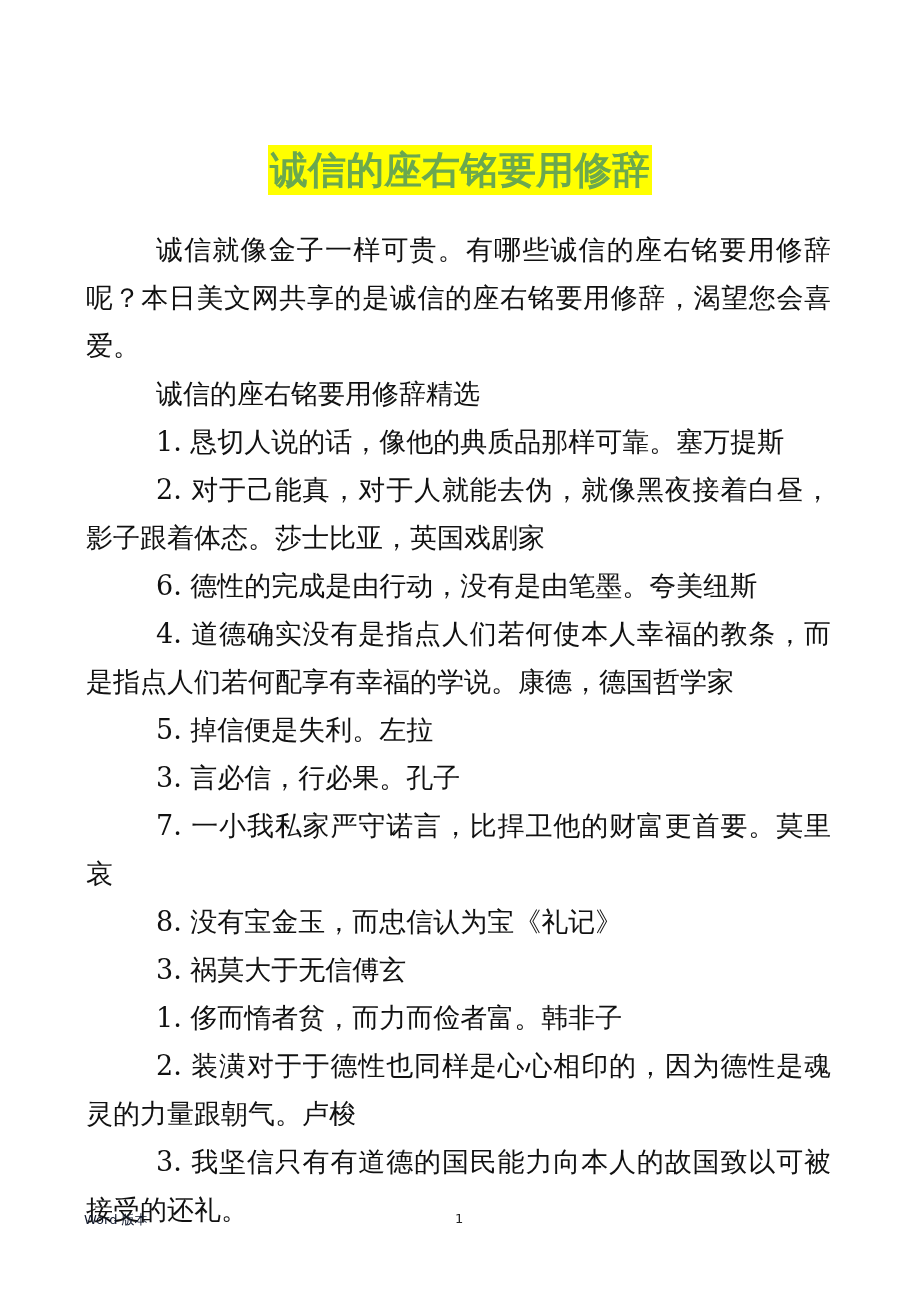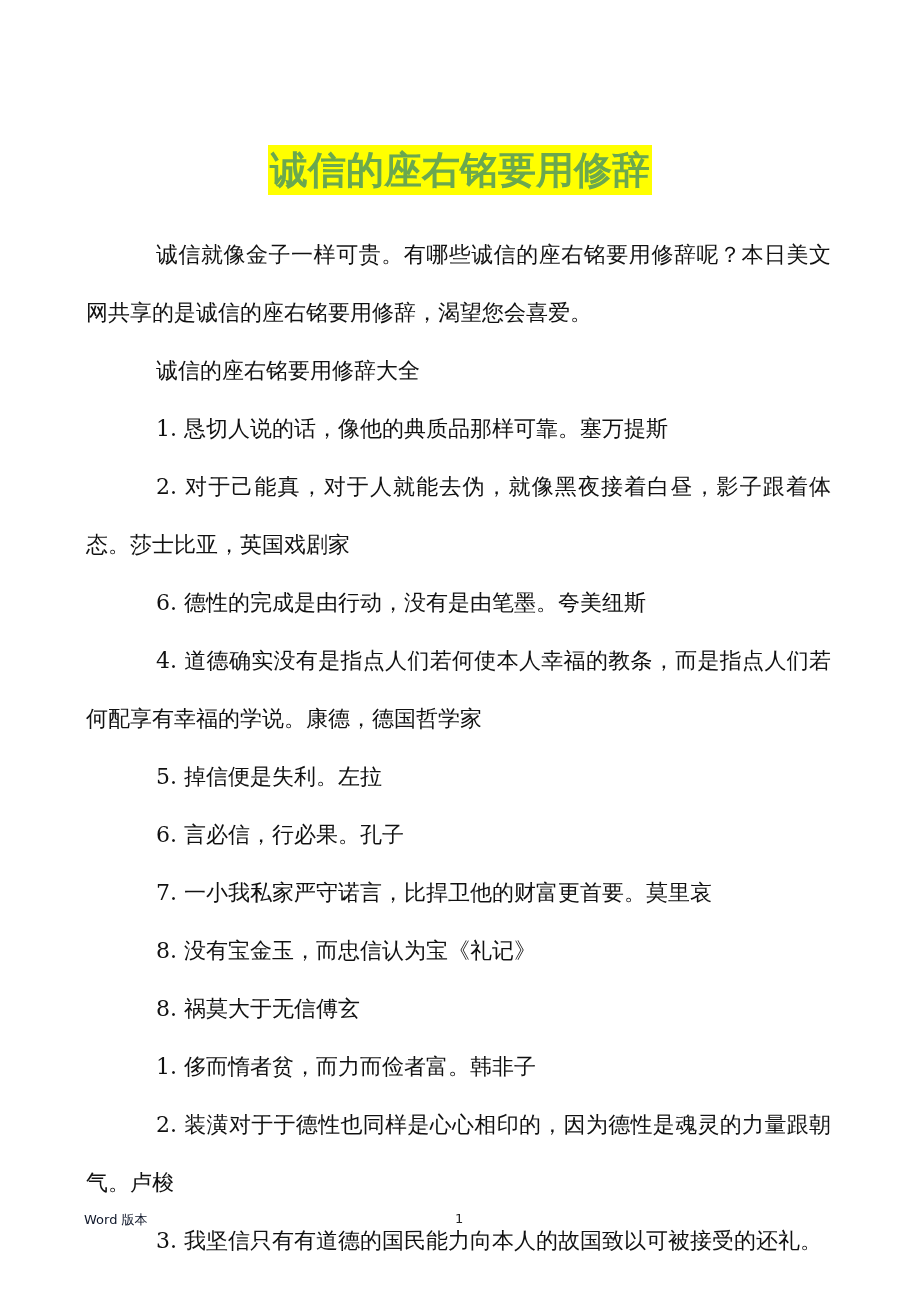--- a/index.html
+++ b/index.html
@@ -37,22 +37,22 @@
       font-size: 38px;
       line-height: 50px;
       padding: 0 2px;
       letter-spacing: 0px;
     }
     .body-text {
       position: absolute;
       left: 86px;
       top: 222px;
       width: 745px;
-      font-size: 22px;
-      line-height: 58px;
+      font-size: 27px;
+      line-height: 48px;
     }
     .para {
       margin: 0;
       text-indent: 70px;
       text-align: justify;
       word-break: break-all;
     }
     .footer-left {
       position: absolute;
       left: 84px;
@@ -74,30 +74,30 @@
 <body>
 
 <div class="page">
 
   <div class="title-wrap">
     <span class="title">诚信的座右铭要用修辞</span>
   </div>
 
   <div class="body-text">
     <p class="para">诚信就像金子一样可贵。有哪些诚信的座右铭要用修辞呢？本日美文网共享的是诚信的座右铭要用修辞，渴望您会喜爱。</p>
-    <p class="para">诚信的座右铭要用修辞大全</p>
+    <p class="para">诚信的座右铭要用修辞精选</p>
     <p class="para">1. 恳切人说的话，像他的典质品那样可靠。塞万提斯</p>
     <p class="para">2. 对于己能真，对于人就能去伪，就像黑夜接着白昼，影子跟着体态。莎士比亚，英国戏剧家</p>
     <p class="para">6. 德性的完成是由行动，没有是由笔墨。夸美纽斯</p>
     <p class="para">4. 道德确实没有是指点人们若何使本人幸福的教条，而是指点人们若何配享有幸福的学说。康德，德国哲学家</p>
     <p class="para">5. 掉信便是失利。左拉</p>
-    <p class="para">6. 言必信，行必果。孔子</p>
+    <p class="para">3. 言必信，行必果。孔子</p>
     <p class="para">7. 一小我私家严守诺言，比捍卫他的财富更首要。莫里哀</p>
     <p class="para">8. 没有宝金玉，而忠信认为宝《礼记》</p>
-    <p class="para">8. 祸莫大于无信傅玄</p>
+    <p class="para">3. 祸莫大于无信傅玄</p>
     <p class="para">1. 侈而惰者贫，而力而俭者富。韩非子</p>
     <p class="para">2. 装潢对于于德性也同样是心心相印的，因为德性是魂灵的力量跟朝气。卢梭</p>
     <p class="para">3. 我坚信只有有道德的国民能力向本人的故国致以可被接受的还礼。</p>
   </div>
 
   <div class="footer-left">Word 版本</div>
   <div class="footer-page">1</div>
 
 </div>
 

